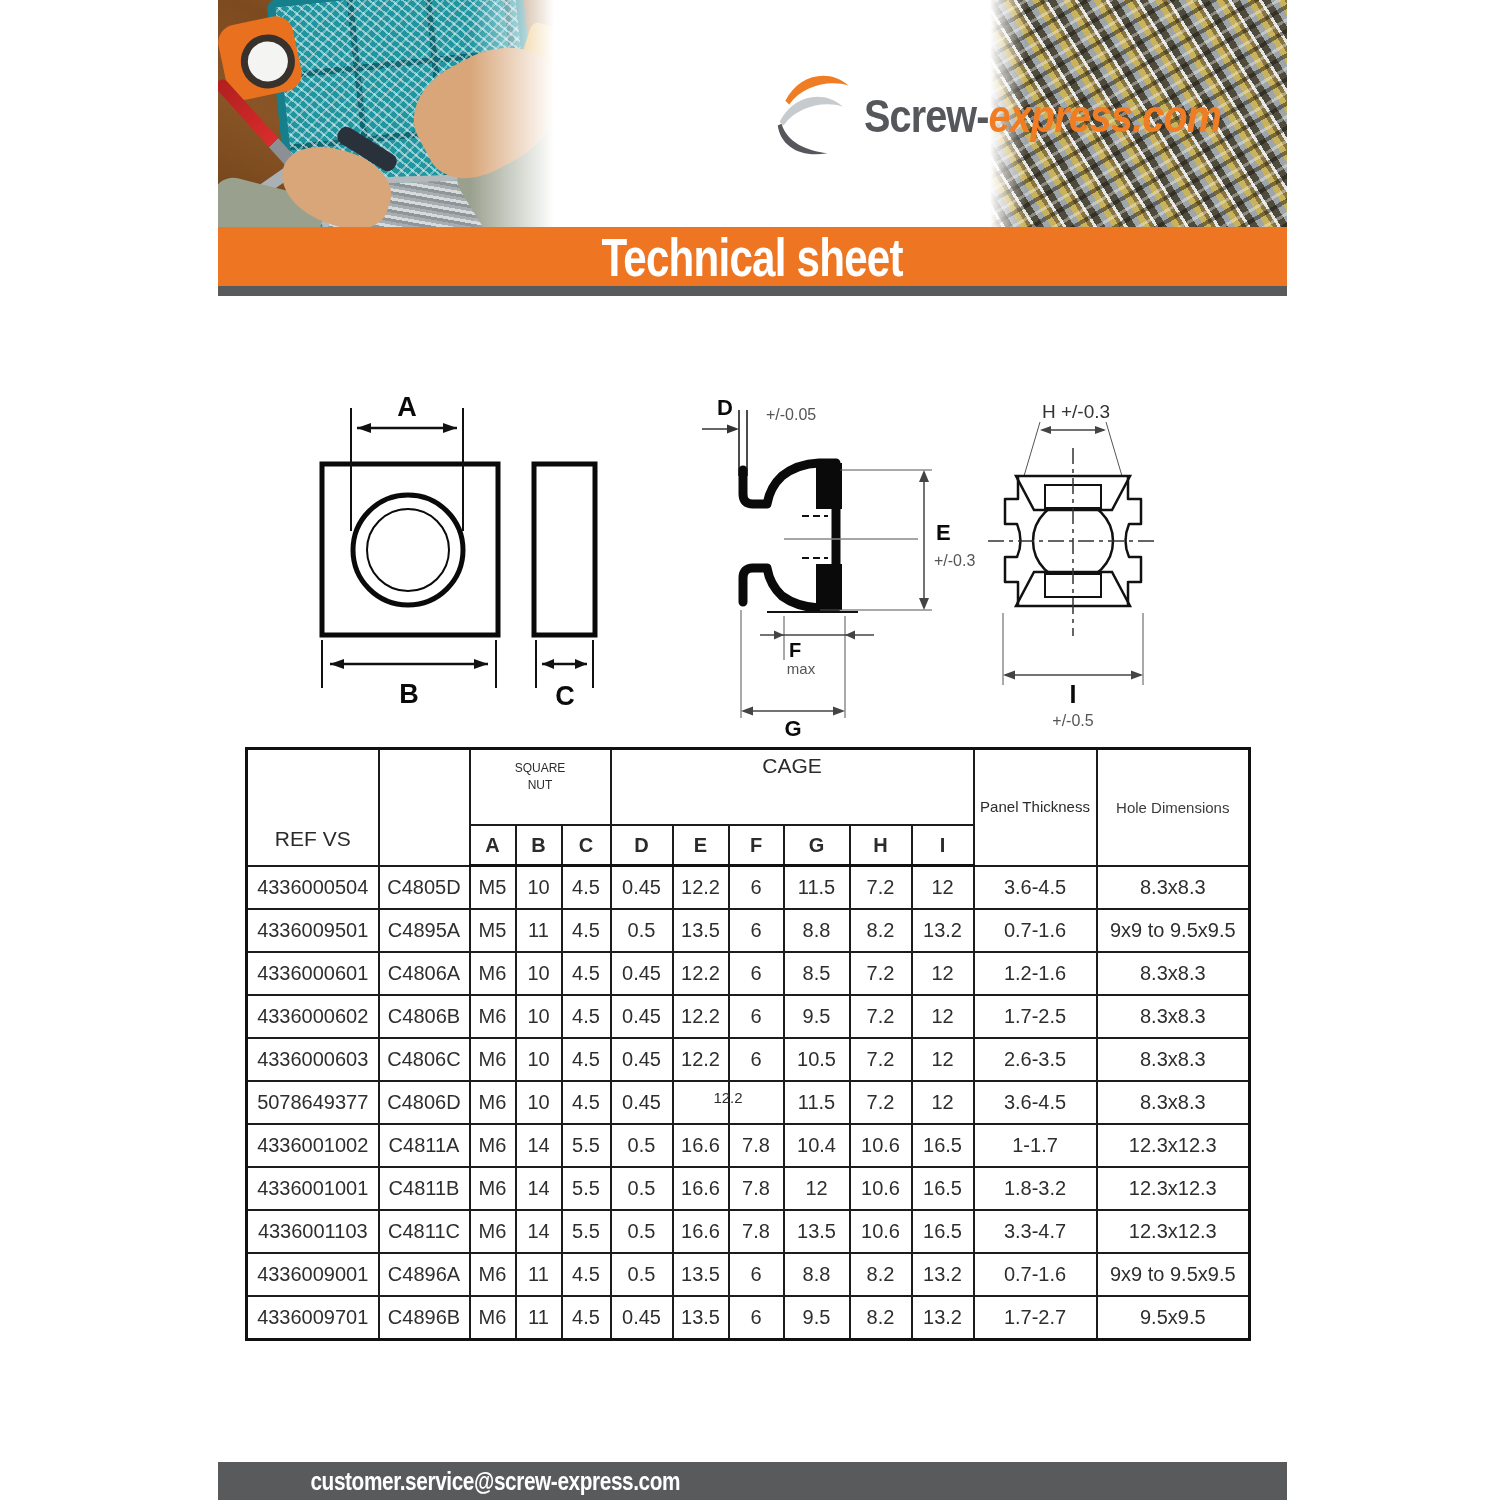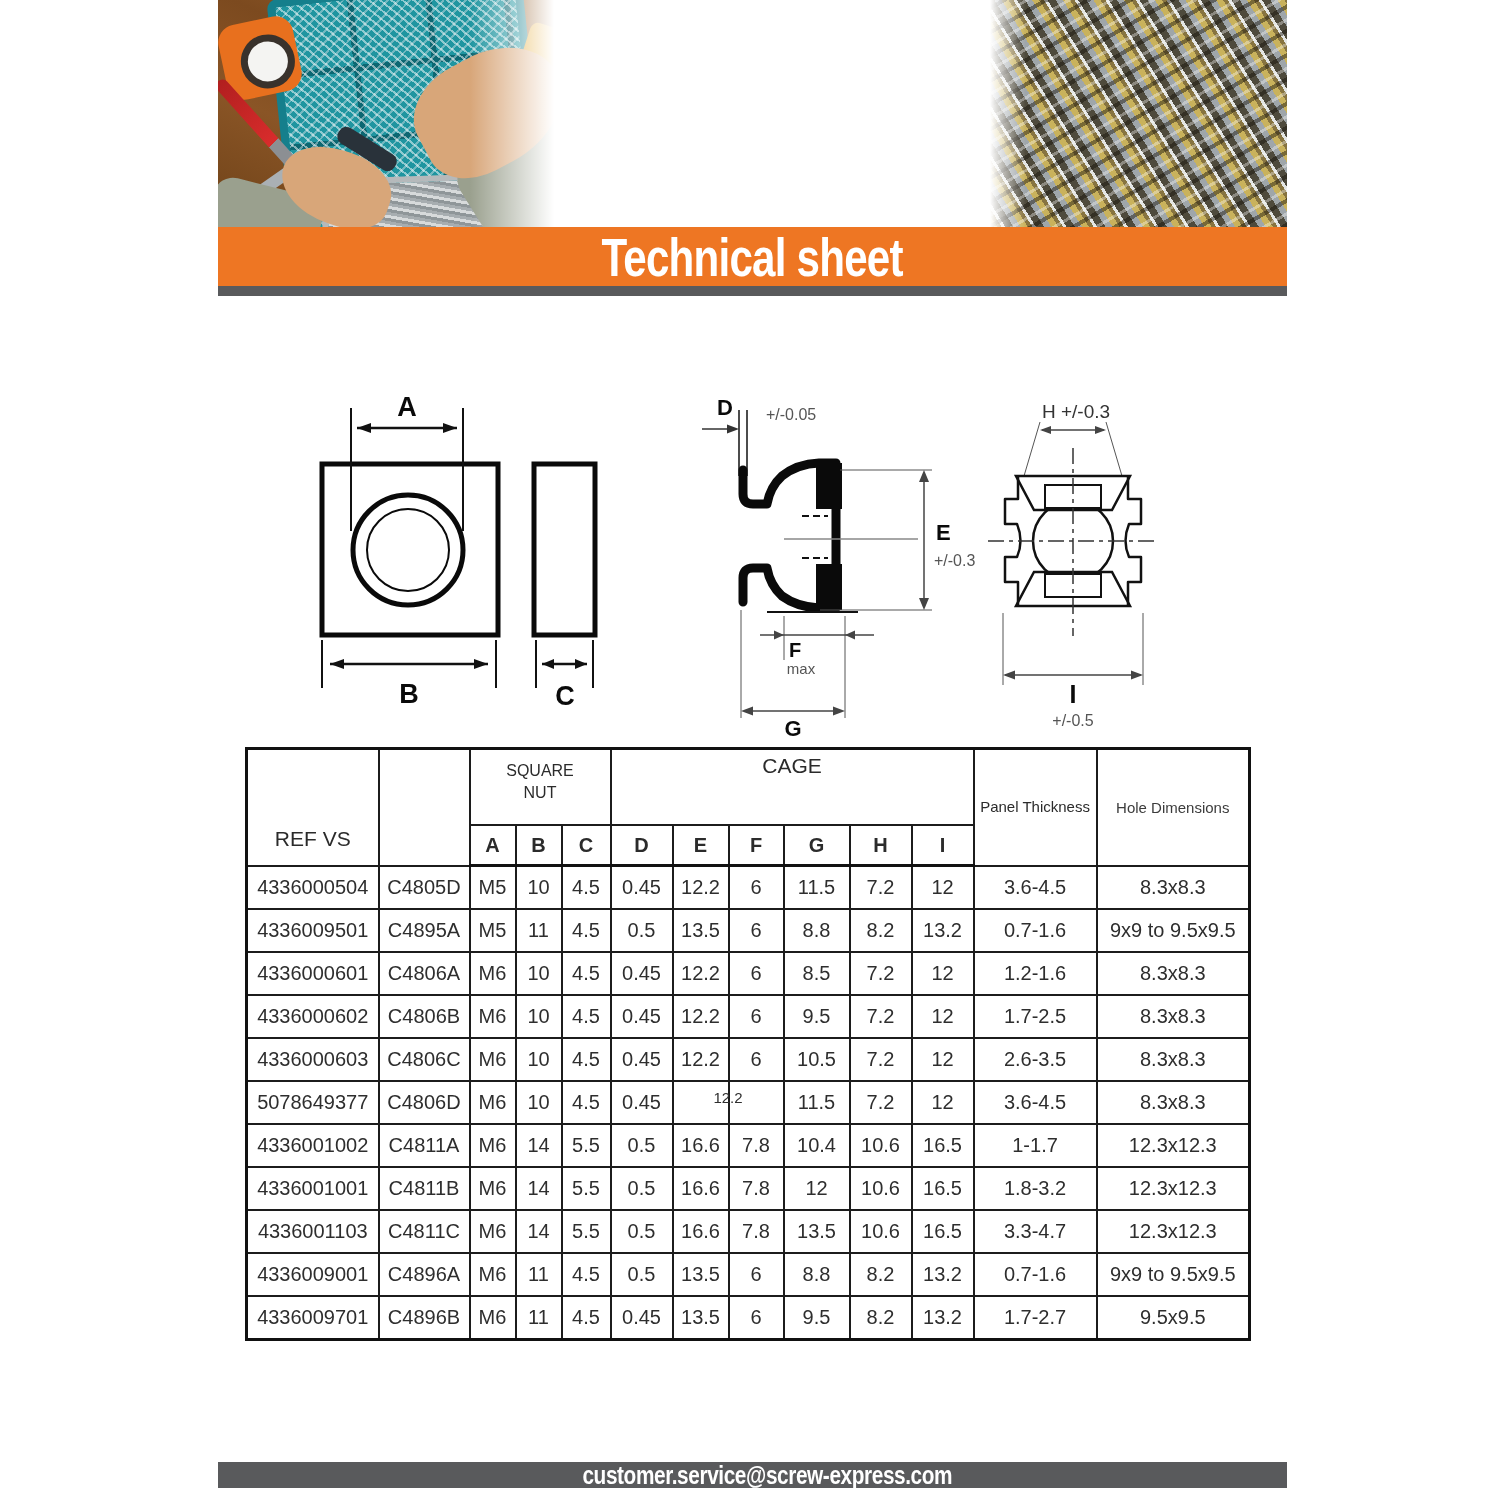--- a/index.html
+++ b/index.html
@@ -65,35 +65,35 @@
   .dsmall{font-size:15px;fill:#555;}
 
   
   .spec-table{position:absolute;left:245px;top:747px;width:1003px;border-collapse:collapse;table-layout:fixed;
               border:3px solid #111;}
   .spec-table th,.spec-table td{border:2px solid #1c1c1c;text-align:center;vertical-align:middle;padding:0;overflow:hidden;}
   .spec-table thead tr.group th{height:64px;font-weight:normal;}
   .spec-table thead tr.letters th{height:38px;font-size:20px;font-weight:bold;}
   .spec-table thead tr.letters th{border-bottom:3px solid #111;}
   th.h-ref{font-size:21px;vertical-align:bottom;padding-bottom:14px;}
-  th.h-sq{font-size:16px;white-space:pre-line;line-height:1.4;vertical-align:top;padding-top:10px;}
+  th.h-sq{font-size:12px;white-space:pre-line;line-height:1.4;vertical-align:top;padding-top:10px;}
   th.h-cage{font-size:21px;vertical-align:top;padding-top:4px;}
   th.h-panel{font-size:15px;line-height:1.35;}
   th.h-hole{font-size:15px;color:#3c3c3c;margin-top:20px;}
   .spec-table tbody td{height:41px;font-size:20px;color:#2e2e2e;}
   td.c-hole{font-size:19px;}
   td.small{font-size:14px;}
   td.merged-ef{vertical-align:top;
     background-image:linear-gradient(#1c1c1c,#1c1c1c);
     background-size:2px 100%;background-position:51% 0;background-repeat:no-repeat;}
   .straddle{font-size:15px;position:relative;top:3px;}
 
   
-  .page-footer{position:absolute;left:218px;top:1462px;width:1069px;height:26px;background:#595a5c;
-               display:flex;align-items:center;justify-content:center;}
+  .page-footer{position:absolute;left:218px;top:1462px;width:1069px;height:39px;background:#595a5c;
+               display:flex;align-items:center;justify-content:flex-start;}
   .footer-email{color:#fff;font-size:26px;font-weight:bold;letter-spacing:-.5px;
                 transform:scaleX(.8);transform-origin:right center;margin-right:62px;white-space:nowrap;}
 </style>
 </head>
 <body>
 
 <div class="page">
 
   <div class="hero">
     <div class="photo photo-left">
@@ -109,20 +109,30 @@
       <div class="prop sleeve-right"></div>
       <div class="prop hand-right"></div>
       <div class="prop sleeve-left"></div>
       <div class="prop hand-left"></div>
       <div class="prop tool-dark"></div>
       <div class="fade-right"></div>
     </div>
 
     <div class="photo photo-right"></div>
 
+    <div class="logo">
+      <svg class="logo-icon" viewBox="0 0 90 104">
+        <path d="M 14 36 C 28 8, 60 2, 80 20 C 60 14, 32 20, 18 40 Z" fill="#f07d23"></path>
+        <path d="M 8 58 C 22 30, 54 24, 74 42 C 54 36, 26 42, 12 62 Z" fill="#c8cbcd"></path>
+        <path d="M 6 62 C 9 84, 30 96, 58 91 C 36 88, 16 80, 10 60 Z" fill="#55575b"></path>
+      </svg>
+      <div class="logo-text">
+        <span class="brand-dark">Screw-</span><span class="brand-orange">express.com</span>
+      </div>
+    </div>
   </div>
 
   <div class="banner">
     <span class="banner-text">Technical sheet</span>
   </div>
   <div class="strip"></div>
 
   <svg class="diagrams" viewBox="0 0 1072 392">
 
     <g>

